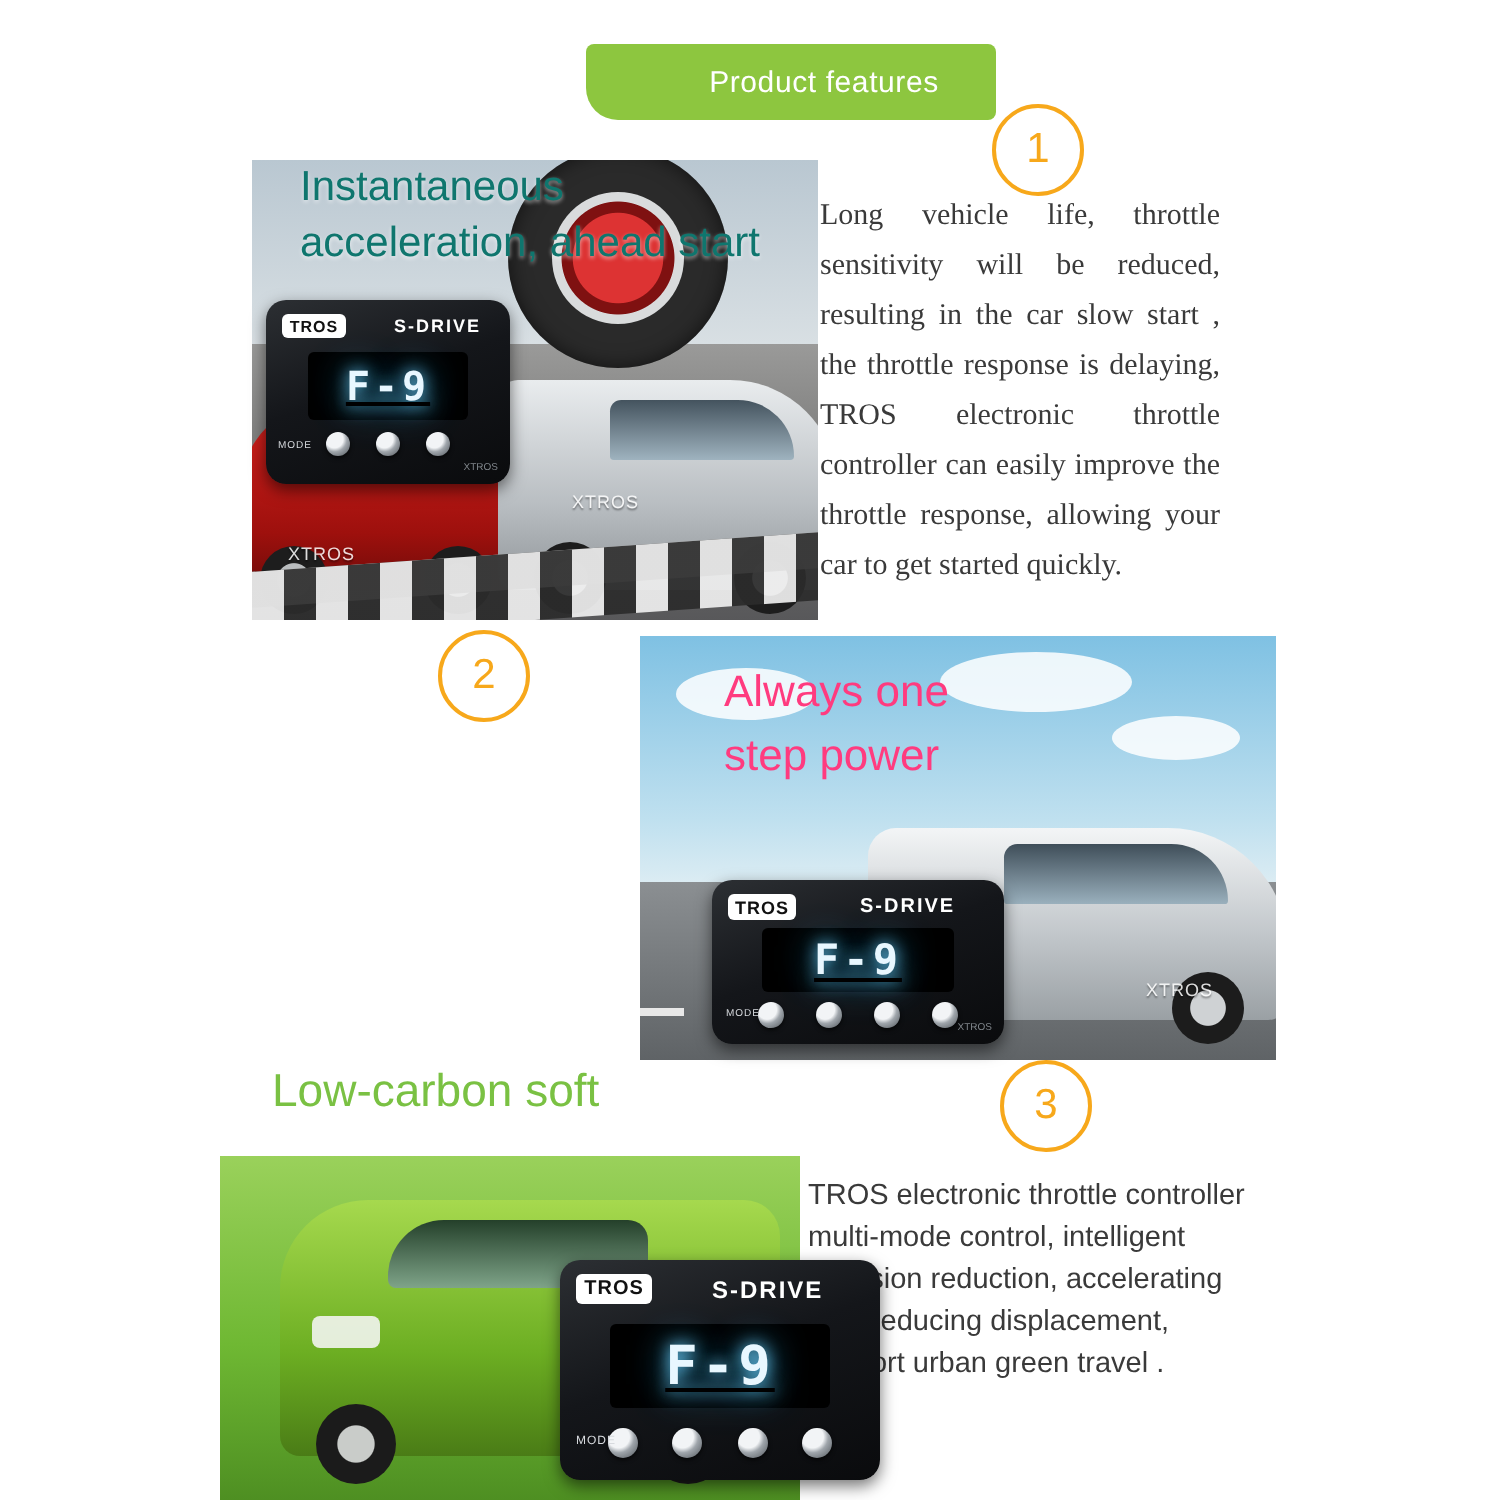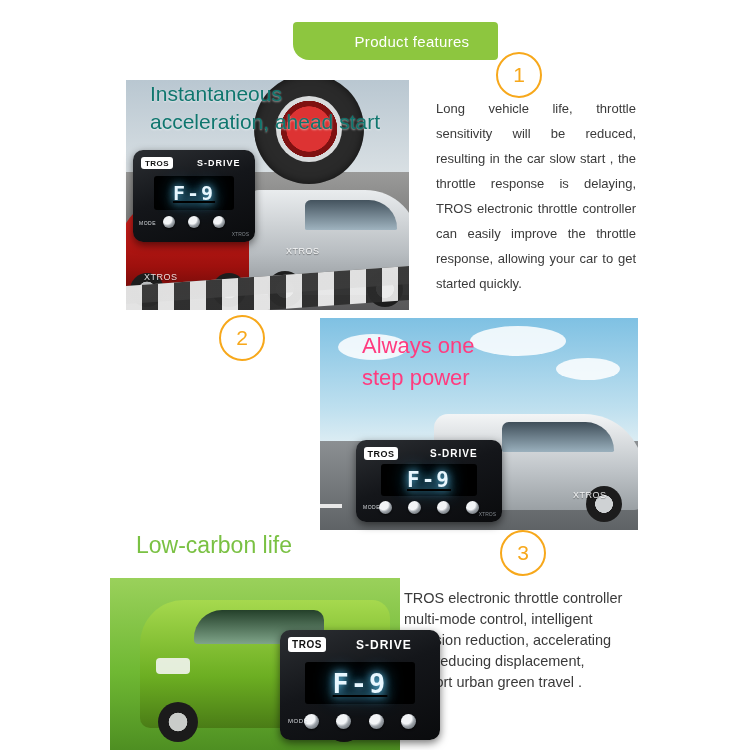--- a/index.html
+++ b/index.html
@@ -144,26 +144,25 @@
     font-size: 21px;
     line-height: 28px;
     z-index: 30;
     text-shadow: 0 1px 2px rgba(255,255,255,.6);
   }
   .sec1-body {
     position: absolute;
     left: 410px;
     top: 96px;
     width: 200px;
-    font-family: Liberation Sans, sans-serif;
-    font-size: 13px;
+    font-family: Liberation Serif, serif;
+    font-size: 15px;
     line-height: 25px;
     color: #3a3a3a;
     text-align: justify;
-    padding-left: 26px;
   }
 
   
   .sec2-photo {
     position: absolute;
     left: 320px;
     top: 318px;
     width: 318px;
     height: 212px;
     overflow: hidden;
@@ -517,21 +516,21 @@
     <div class="btnrow">
       <div class="knob"></div>
       <div class="knob"></div>
       <div class="knob"></div>
       <div class="knob"></div>
     </div>
     <div class="mode-label">MODE</div>
   </div>
 
   <div class="sec3-title">
-    <span>Low-carbon life</span>
+    <span>Low-carbon soft</span>
   </div>
 
   <div class="sec3-body">TROS electronic throttle controller multi-mode control, intelligent emission reduction, accelerating soft, reducing displacement, support urban green travel .</div>
 
   <div class="step-circle" id="step-3">
     <span>3</span>
   </div>
 
 </div>
 

